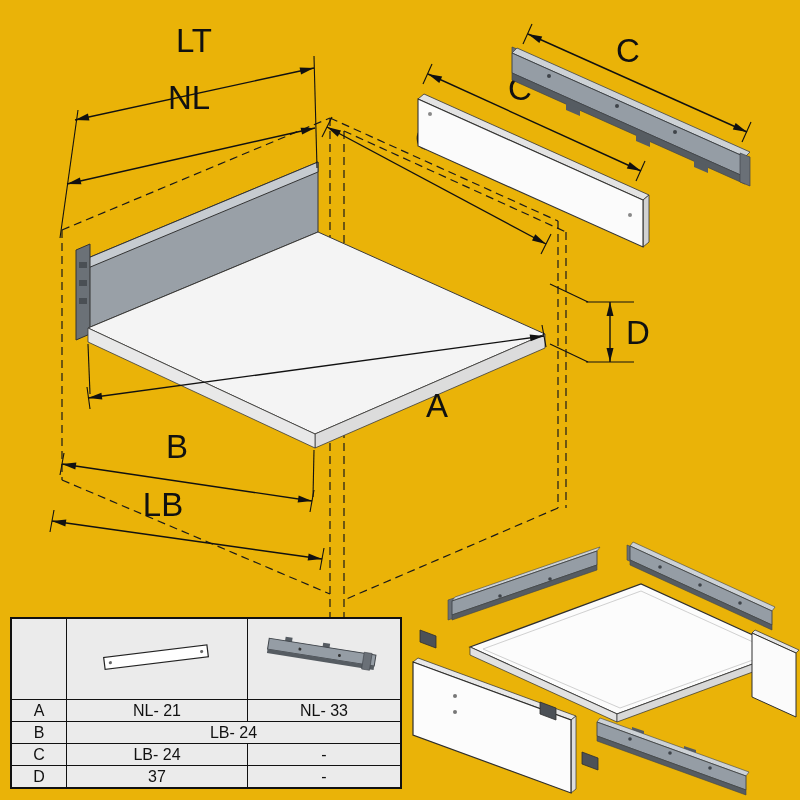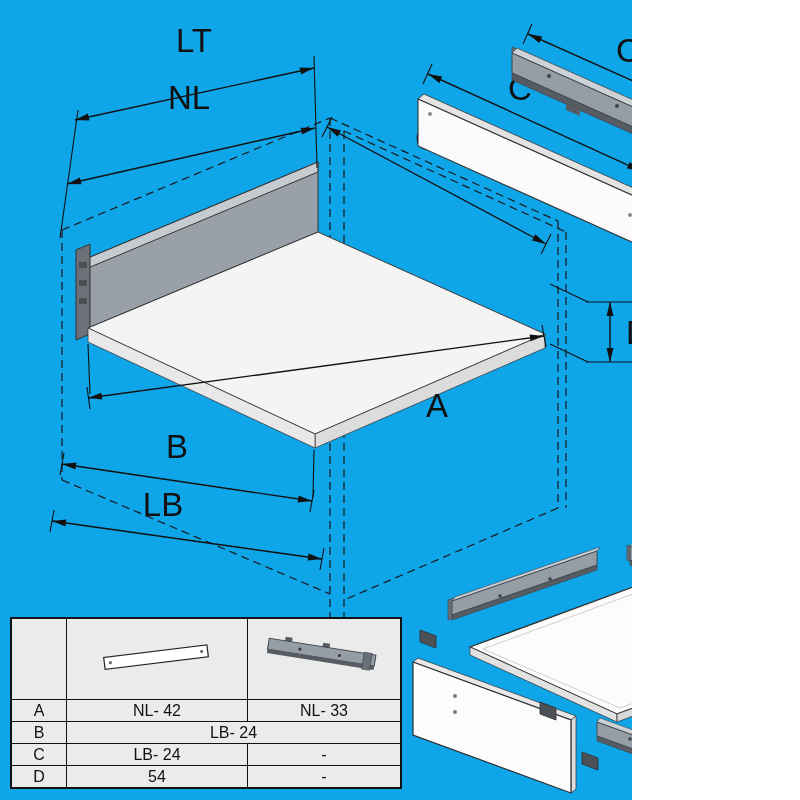--- a/index.html
+++ b/index.html
@@ -1,16 +1,16 @@
 <!DOCTYPE html>
 <html><head>
 <meta charset="utf-8">
 <style>
   html,body{margin:0;padding:0;background:#fff;}
-  .stage{position:relative;width:632px;height:800px;background:#0ea5e9;overflow:hidden;
+  .stage{position:relative;width:800px;height:800px;background:#eab308;overflow:hidden;
          font-family:"Liberation Sans","DejaVu Sans",sans-serif;}
   .stage > svg{position:absolute;left:0;top:0;}
   svg text{font-family:"Liberation Sans","DejaVu Sans",sans-serif;fill:#111;}
   .dim-label{font-size:33px;}
   .spec-table{position:absolute;left:10px;top:617px;border-collapse:collapse;border:2px solid #111;
               table-layout:fixed;}
   .spec-table td{border:1px solid #111;background:#ebebeb;text-align:center;vertical-align:middle;
                  font-size:16px;color:#111;padding:0;}
   .spec-table tr.hdr td{height:80px;}
   .spec-table td.letter{width:54px;}
@@ -206,33 +206,33 @@
             <rect x="8" y="26" width="108" height="4" fill="#565c62"></rect>
             <rect x="104" y="14" width="8" height="17" fill="#6a7077" stroke="#3f444a" stroke-width="0.6"></rect>
             <circle cx="40" cy="21" r="1.5" fill="#333"></circle>
             <circle cx="80" cy="21" r="1.5" fill="#333"></circle>
           </g>
         </svg>
       </td>
     </tr>
     <tr class="data">
       <td class="letter">A</td>
-      <td class="c1">NL- 42</td>
+      <td class="c1">NL- 21</td>
       <td class="c2">NL- 33</td>
     </tr>
     <tr class="data">
       <td class="letter">B</td>
       <td colspan="2">LB- 24</td>
     </tr>
     <tr class="data">
       <td class="letter">C</td>
       <td class="c1">LB- 24</td>
       <td class="c2">-</td>
     </tr>
     <tr class="data">
       <td class="letter">D</td>
-      <td class="c1">54</td>
+      <td class="c1">37</td>
       <td class="c2">-</td>
     </tr>
   </tbody>
 </table>
 
 </div>
 
 </body></html>

